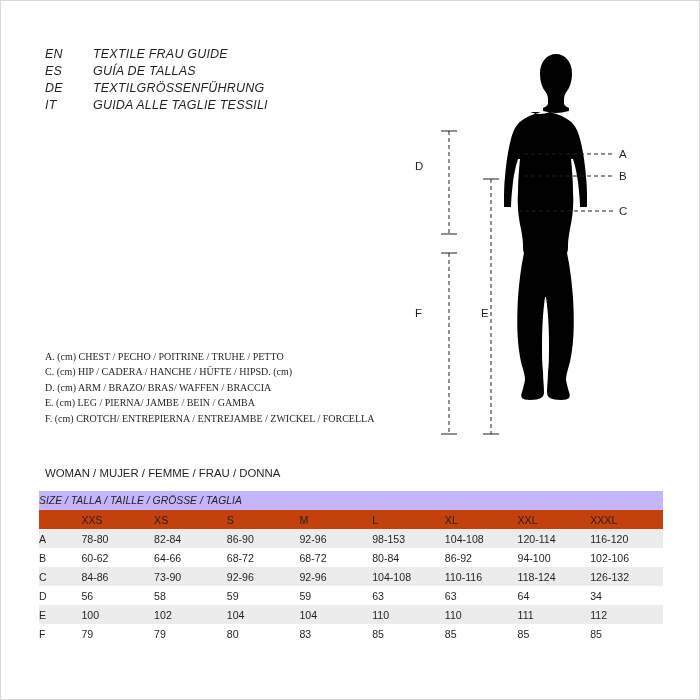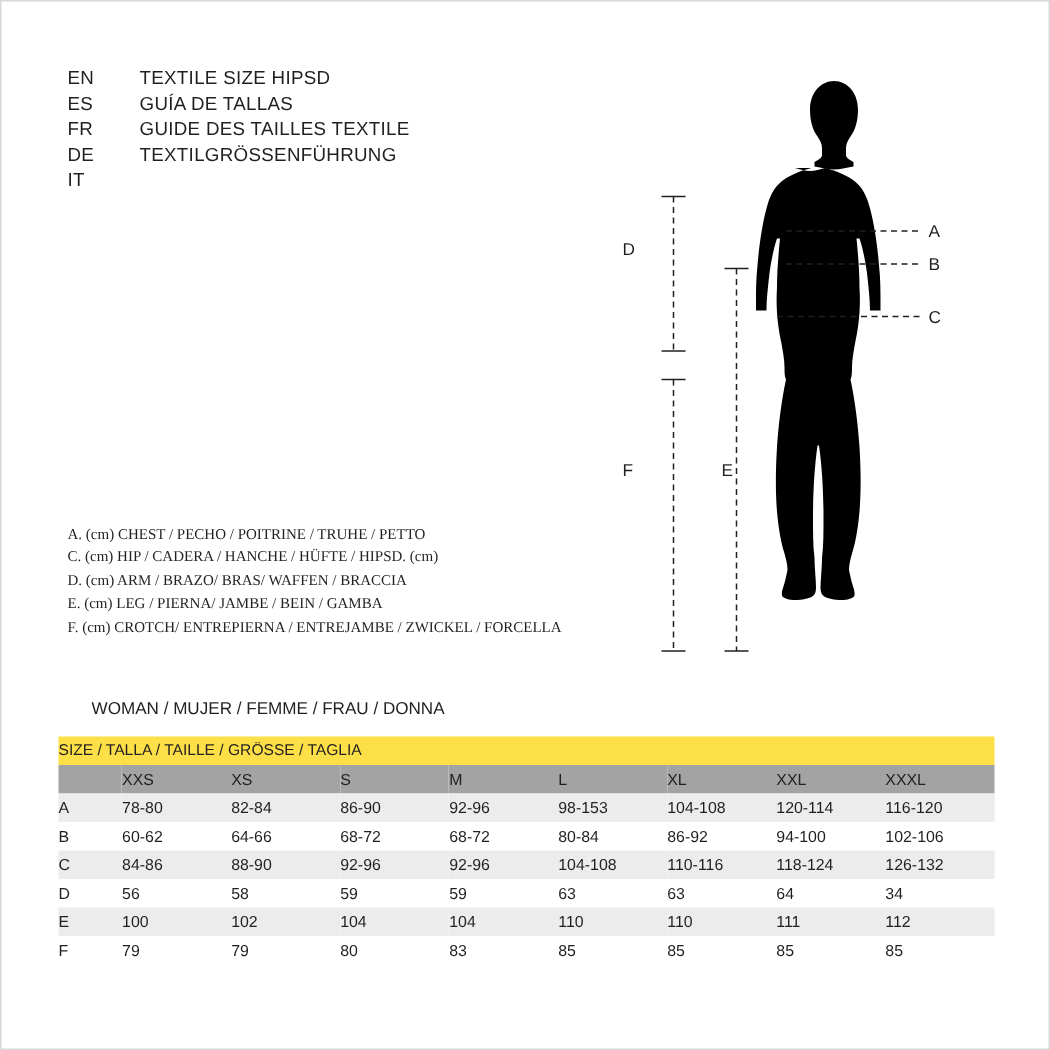--- a/index.html
+++ b/index.html
@@ -21,24 +21,25 @@
 
   
   .lang-block {
     position: absolute;
     left: 44px;
     top: 44px;
     width: 300px;
   }
   .lang-row {
     display: flex;
-    align-items: flex-start;
+    align-items: center;
     height: 17px;
     font-size: 12.5px;
     letter-spacing: .2px;
+    font-style: italic;
   }
   .lang-code {
     width: 48px;
     flex: 0 0 48px;
     color: #231f20;
   }
   .lang-text {
     color: #231f20;
     white-space: nowrap;
   }
@@ -58,21 +59,20 @@
     font-family: Liberation Serif, serif;
   }
 
   .woman-label {
     position: absolute;
     left: 44px;
     top: 466px;
     font-size: 11.4px;
     color: #231f20;
     white-space: nowrap;
-    margin-left: 16px;
   }
 
   
   .table-wrap {
     position: absolute;
     left: 38px;
     top: 490px;
     width: 624px;
   }
   table.size-table {
@@ -82,27 +82,28 @@
     color: #231f20;
   }
   table.size-table td, table.size-table th {
     text-align: left;
     font-weight: normal;
     padding: 0;
     height: 19px;
     vertical-align: middle;
   }
   .row-head td {
-    background: #fde047;
+    background: #c4b5fd;
     font-size: 10.4px;
     padding-left: 6px;
     height: 17px;
+    font-style: italic;
   }
   .row-cols td {
-    background: #a3a3a3;
+    background: #c2410c;
     padding-left: 6px;
     height: 19px;
   }
   .row-shade td { background: #ececec; }
   .row-plain td { background: #ffffff; }
   .row-data td { padding-left: 6px; }
   .col-label { width: 42px; }
   .col-val { width: 72px; }
 
   
@@ -116,36 +117,33 @@
   .figure svg { display: block; }
 </style>
 </head>
 <body>
 
 <div class="page">
 
   <div class="lang-block">
     <div class="lang-row">
       <span class="lang-code">EN</span>
-      <span class="lang-text">TEXTILE SIZE HIPSD</span>
+      <span class="lang-text">TEXTILE FRAU GUIDE</span>
     </div>
     <div class="lang-row">
       <span class="lang-code">ES</span>
       <span class="lang-text">GUÍA DE TALLAS</span>
     </div>
     <div class="lang-row">
-      <span class="lang-code">FR</span>
-      <span class="lang-text">GUIDE DES TAILLES TEXTILE</span>
-    </div>
-    <div class="lang-row">
       <span class="lang-code">DE</span>
       <span class="lang-text">TEXTILGRÖSSENFÜHRUNG</span>
     </div>
     <div class="lang-row">
       <span class="lang-code">IT</span>
+      <span class="lang-text">GUIDA ALLE TAGLIE TESSILI</span>
     </div>
   </div>
 
   <div class="legend">
     <div class="legend-row">A. (cm) CHEST / PECHO / POITRINE / TRUHE / PETTO</div>
     <div class="legend-row">C. (cm) HIP / CADERA / HANCHE / HÜFTE / HIPSD. (cm)</div>
     <div class="legend-row">D. (cm) ARM / BRAZO/ BRAS/ WAFFEN / BRACCIA</div>
     <div class="legend-row">E. (cm) LEG / PIERNA/ JAMBE / BEIN / GAMBA</div>
     <div class="legend-row">F. (cm) CROTCH/ ENTREPIERNA / ENTREJAMBE / ZWICKEL / FORCELLA</div>
   </div>
@@ -188,21 +186,21 @@
         <td>68-72</td>
         <td>68-72</td>
         <td>80-84</td>
         <td>86-92</td>
         <td>94-100</td>
         <td>102-106</td>
       </tr>
       <tr class="row-data row-shade">
         <td>C</td>
         <td>84-86</td>
-        <td>88-90</td>
+        <td>73-90</td>
         <td>92-96</td>
         <td>92-96</td>
         <td>104-108</td>
         <td>110-116</td>
         <td>118-124</td>
         <td>126-132</td>
       </tr>
       <tr class="row-data row-plain">
         <td>D</td>
         <td>56</td>

